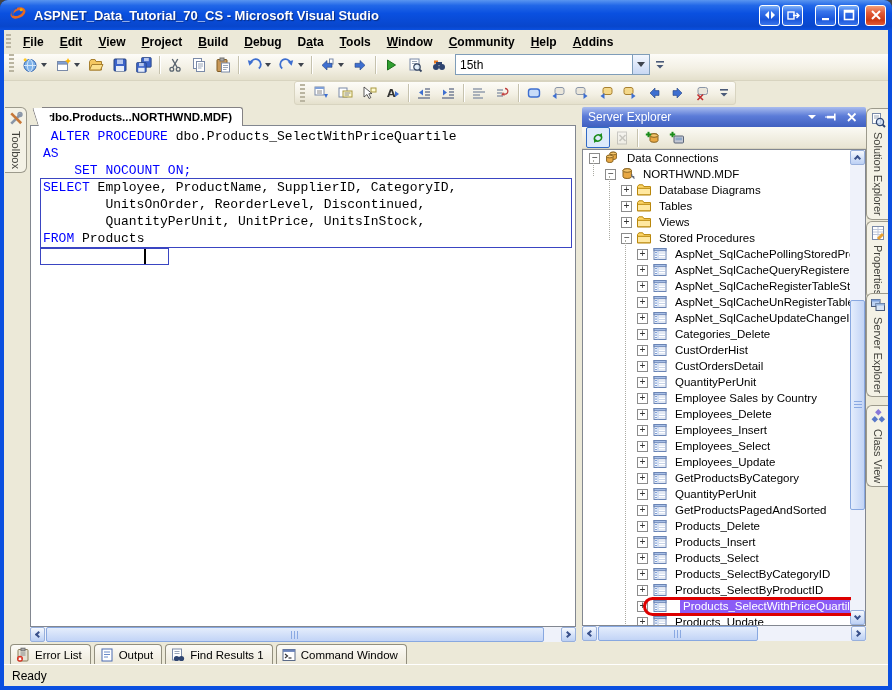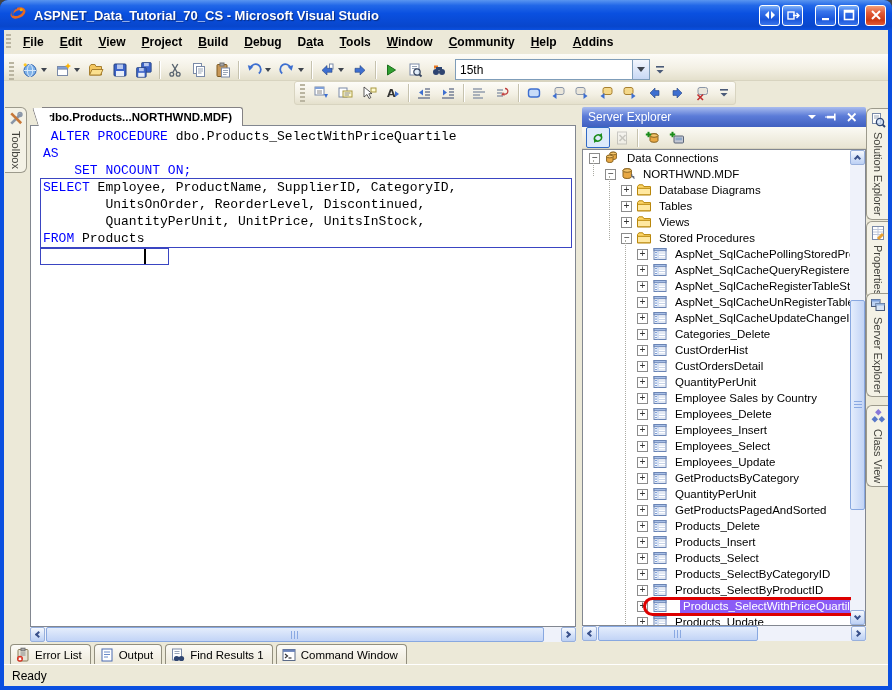--- a/index.html
+++ b/index.html
@@ -21,21 +21,21 @@
   .tbtn.gap{margin-left:10px;}
   
   .bodywrap{position:absolute;left:4px;top:30px;width:884px;height:656px;background:#ECE9D8;overflow:hidden;}
   
   .menubar{position:absolute;left:0;top:0;width:884px;height:24px;display:flex;align-items:center;
     font-size:12px;color:#000;font-weight:bold;}
   .mgrip{width:5px;height:16px;margin:0 4px 0 2px;
     background:repeating-linear-gradient(180deg,#BAB5A1 0 2px,transparent 2px 4px);}
   .mitem{padding:3px 8px;white-space:nowrap;}
   
-  .tbar{position:absolute;display:flex;align-items:flex-end;
+  .tbar{position:absolute;display:flex;align-items:flex-start;
     background:linear-gradient(180deg,#FDFCF8 0%,#F3F0E4 55%,#E4E0CC 100%);
     border-bottom:1px solid #D8D4C0;}
   #toolbar1{left:0;top:24px;width:884px;height:27px;padding-left:4px;}
   #toolbar2{left:0;top:51px;width:884px;height:24px;background:none;border:none;}
   #toolbar2 .tb-inner{position:absolute;left:290px;top:0;height:24px;display:flex;align-items:center;
     background:linear-gradient(180deg,#FDFCF8 0%,#F3F0E4 55%,#E4E0CC 100%);
     border:1px solid #D8D4C0;border-radius:3px;padding:0 4px;}
   .tgrip{width:5px;height:18px;margin:0 4px 0 1px;
     background:repeating-linear-gradient(180deg,#BAB5A1 0 2px,transparent 2px 4px);}
   .tbi{width:24px;height:21px;display:flex;align-items:center;justify-content:center;border-radius:2px;

